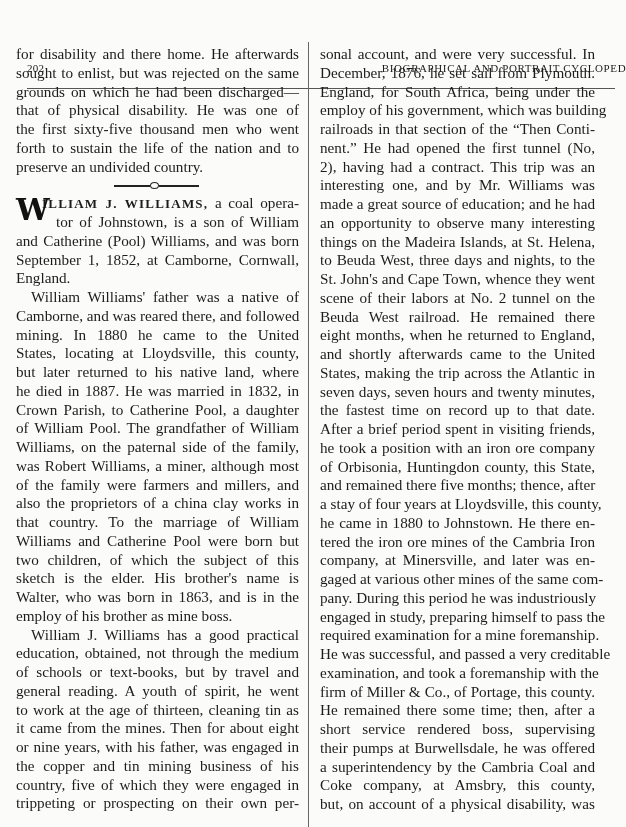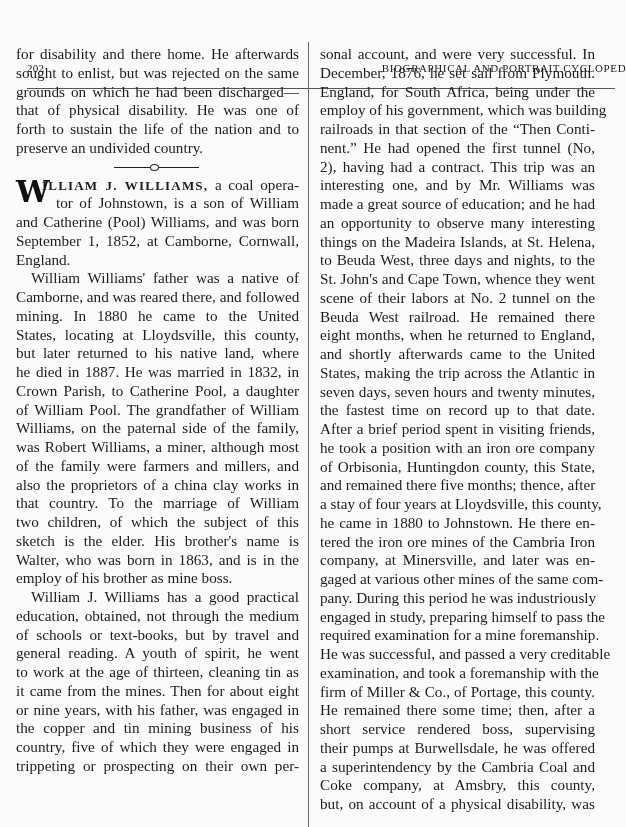--- a/index.html
+++ b/index.html
@@ -67,20 +67,21 @@
 </div>
 
 <div class="col-divider"></div>
 
 <div class="col col-left">
   <div>
     <span class="line">for disability and there home.  He afterwards</span>
     <span class="line">sought to enlist, but was rejected on the same</span>
     <span class="line">grounds on which he had been discharged—</span>
     <span class="line">that of physical disability.  He was one of</span>
+    <span class="line">the first sixty-five thousand men who went</span>
     <span class="line">forth to sustain the life of the nation and to</span>
     <span class="line last">preserve an undivided country.</span>
   </div>
 
   <div class="ornament">
     <div class="bar" style="left:98px;width:36px;"></div>
     <div class="knot" style="left:134px;"></div>
     <div class="bar" style="left:143px;width:40px;"></div>
   </div>
 
@@ -100,20 +101,21 @@
     <span class="line">States, locating at Lloydsville, this county,</span>
     <span class="line">but later returned to his native land, where</span>
     <span class="line">he died in 1887.  He was married in 1832, in</span>
     <span class="line">Crown Parish, to Catherine Pool, a daughter</span>
     <span class="line">of William Pool.  The grandfather of William</span>
     <span class="line">Williams, on the paternal side of the family,</span>
     <span class="line">was Robert Williams, a miner, although most</span>
     <span class="line">of the family were farmers and millers, and</span>
     <span class="line">also the proprietors of a china clay works in</span>
     <span class="line">that country.  To the marriage of William</span>
+    <span class="line">Williams and Catherine Pool were born but</span>
     <span class="line">two children, of which the subject of this</span>
     <span class="line">sketch is the elder.  His brother's name is</span>
     <span class="line">Walter, who was born in 1863, and is in the</span>
     <span class="line last">employ of his brother as mine boss.</span>
   </div>
 
   <div>
     <span class="line indent">William J. Williams has a good practical</span>
     <span class="line">education, obtained, not through the medium</span>
     <span class="line">of schools or text-books, but by travel and</span>

